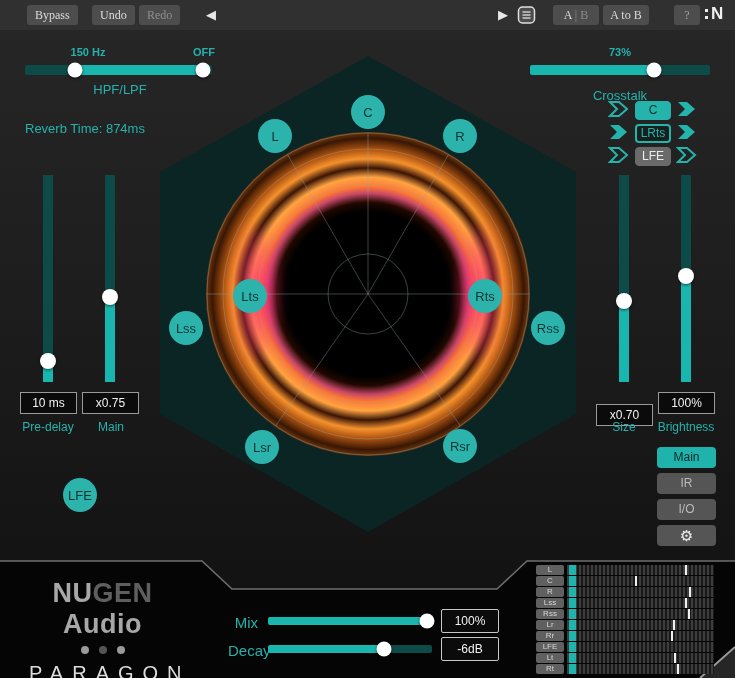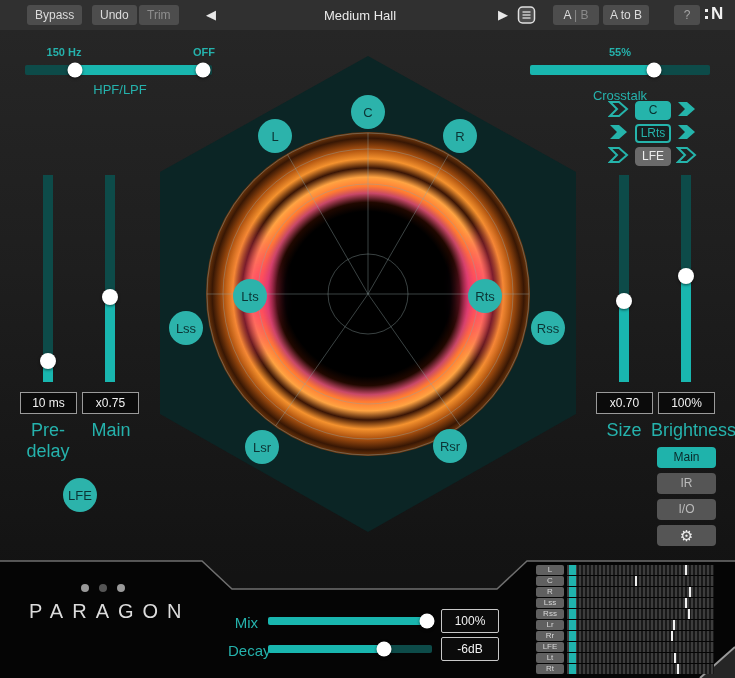--- a/index.html
+++ b/index.html
@@ -4,21 +4,21 @@
 <style>
   * { margin:0; padding:0; box-sizing:border-box; }
   html,body { width:735px; height:678px; overflow:hidden; background:#111; }
   body { font-family:"Liberation Sans", sans-serif; position:relative; }
   .app { position:absolute; inset:0; width:735px; height:678px;
          background:linear-gradient(180deg,#272727 0%,#1e1e1e 40%,#141414 80%,#101010 100%); }
 
   
   .topbar { position:absolute; left:0; top:0; width:735px; height:30px; background:#303030; }
   .tbtn { position:absolute; top:5px; height:20px; background:#4d4d4d; border:none; border-radius:3px;
-          color:#dcdcdc; font-size:12px; font-family:Liberation Sans, sans-serif; text-align:center; line-height:20px; padding:0 8px; }
+          color:#dcdcdc; font-size:12px; font-family:Liberation Serif, serif; text-align:center; line-height:20px; padding:0 8px; }
   .tbtn.dim { color:#8e8e8e; }
   #btn-bypass { left:27px; } #btn-undo { left:92px; } #btn-redo { left:139px; }
   .nav-arrow { position:absolute; top:7px; color:#e8e8e8; font-size:13px; background:none; border:none; }
   #nav-prev { left:206px; } #nav-next { left:498px; }
   .preset-title { position:absolute; left:280px; top:8px; width:160px; text-align:center; color:#eaeaea; font-size:13px; }
   .list-icon { position:absolute; left:517px; top:6px; }
   #btn-ab { left:553px; width:46px; padding:0; }
   #btn-ab .sep,#btn-ab .b { color:#8a8a8a; }
   #btn-atob { left:603px; width:46px; padding:0; }
   #btn-help { left:674px; width:26px; padding:0; color:#a5a5a5; }
@@ -43,21 +43,21 @@
 
   .vslider { position:absolute; width:10px; height:207px; top:175px; }
   .vslider .vtrack { width:100%; height:100%;
     background:linear-gradient(to bottom,#0d4b49 var(--p),#19b6af var(--p)); }
   .vslider .handle { left:50%; top:var(--p); width:16px; height:16px; }
   #sl-predelay { left:43px; --p:90%; } #sl-decay { left:105px; --p:59%; }
   #sl-size { left:619px; --p:61%; } #sl-brightness { left:681px; --p:49%; }
 
   .valbox { position:absolute; width:57px; height:22px; top:392px; background:#0b0b0b;
             border:1px solid #9a9a9a; color:#f2f2f2; font-size:12px; text-align:center; line-height:20px; }
-  .vlabel { position:absolute; top:420px; width:70px; text-align:center; font-size:18px; }
+  .vlabel { position:absolute; top:420px; width:70px; text-align:center; font-size:12px; }
 
   
   .hexwrap { position:absolute; inset:0; }
   .viz { position:absolute; left:206px; top:132px; width:324px; height:324px; border-radius:50%;
     background:
       radial-gradient(circle,
         #000 0%, #000 36%, #200800 40%, #c84868 44%, #ff7a32 47%, #ffa342 51%,
         #3a1505 55%, #f5922e 59%, #b05410 63%, #381704 68%, #a05210 73%,
         #281002 79%, #0e0500 87%, rgba(0,0,0,0) 94%);
   }
@@ -113,23 +113,22 @@
   .meter-peak { position:absolute; top:0; width:2px; height:10px; background:#f0f0f0; }
 </style>
 </head>
 <body>
 
 <div class="app">
 
   <div class="topbar">
     <button class="tbtn" id="btn-bypass">Bypass</button>
     <button class="tbtn" id="btn-undo">Undo</button>
-    <button class="tbtn dim" id="btn-redo">Trim</button>
+    <button class="tbtn dim" id="btn-redo">Redo</button>
     <button class="nav-arrow" id="nav-prev">◀</button>
-    <div class="preset-title">Medium Hall</div>
     <button class="nav-arrow" id="nav-next">▶</button>
     <span class="list-icon">
       <svg width="19" height="18" viewBox="0 0 19 18">
         <rect x="1.5" y="1" width="16" height="16" rx="4" fill="#4d4d4d" stroke="#e0e0e0" stroke-width="1.5"></rect>
         <line x1="5.5" y1="6" x2="13.5" y2="6" stroke="#e0e0e0" stroke-width="1.3"></line>
         <line x1="5.5" y1="9" x2="13.5" y2="9" stroke="#e0e0e0" stroke-width="1.3"></line>
         <line x1="5.5" y1="12" x2="13.5" y2="12" stroke="#e0e0e0" stroke-width="1.3"></line>
       </svg>
     </span>
     <button class="tbtn" id="btn-ab"><span class="a">A</span> <span class="sep">|</span> <span class="b">B</span></button>
@@ -169,46 +168,47 @@
     </svg>
 
     <div class="chan" style="left:368px;top:112px;">C</div>
     <div class="chan" style="left:275px;top:136px;">L</div>
     <div class="chan" style="left:460px;top:136px;">R</div>
     <div class="chan" style="left:250px;top:296px;">Lts</div>
     <div class="chan" style="left:485px;top:296px;">Rts</div>
     <div class="chan" style="left:186px;top:328px;">Lss</div>
     <div class="chan" style="left:548px;top:328px;">Rss</div>
     <div class="chan" style="left:262px;top:447px;">Lsr</div>
-    <div class="chan" style="left:450px;top:446px;">Rsr</div>
+    <div class="chan" style="left:460px;top:446px;">Rsr</div>
     <div class="chan" style="left:80px;top:495px;">LFE</div>
   </div>
 
-  <div class="slider-val-label teal" style="left:36px;top:46px;width:56px;">150 Hz</div>
+  <div class="slider-val-label teal" style="left:60px;top:46px;width:56px;">150 Hz</div>
   <div class="slider-val-label teal" style="left:189px;top:46px;width:30px;">OFF</div>
   <div class="hslider" id="hpf-track">
     <span class="handle" style="left:26.7%;"></span>
     <span class="handle" style="left:95%;"></span>
   </div>
   <div class="slider-caption teal" style="left:75px;top:82px;width:90px;">HPF/LPF</div>
+  <div class="slider-caption teal" style="left:25px;top:121px;width:180px;text-align:left;">Reverb Time: 874ms</div>
 
   <div class="vslider" id="sl-predelay">
     <div class="vtrack"></div>
     <span class="handle" style="transform:translate(-50%,-50%);"></span>
   </div>
   <div class="vslider" id="sl-decay">
     <div class="vtrack"></div>
     <span class="handle" style="transform:translate(-50%,-50%);"></span>
   </div>
   <div class="valbox" style="left:20px;">10 ms</div>
   <div class="valbox" style="left:82px;">x0.75</div>
   <div class="vlabel teal" style="left:13px;">Pre-delay</div>
   <div class="vlabel teal" style="left:76px;">Main</div>
 
-  <div class="slider-val-label teal" style="left:600px;top:46px;width:40px;">55%</div>
+  <div class="slider-val-label teal" style="left:600px;top:46px;width:40px;">73%</div>
   <div class="hslider" id="crosstalk-track">
     <span class="handle" style="left:69%;"></span>
   </div>
   <div class="slider-caption teal" style="left:575px;top:88px;width:90px;">Crosstalk</div>
 
   <div class="route-rows" id="route-rows">
       <div class="route-row">
         <span><svg width="22" height="18" viewBox="0 0 22 18">
             <path d="M2,2 H11 L19,9 L11,16 H2 L9,9 Z" fill="none" stroke="#25b4ab" stroke-width="2"></path>
           </svg></span>
@@ -238,38 +238,39 @@
     </div>
 
   <div class="vslider" id="sl-size">
     <div class="vtrack"></div>
     <span class="handle" style="transform:translate(-50%,-50%);"></span>
   </div>
   <div class="vslider" id="sl-brightness">
     <div class="vtrack"></div>
     <span class="handle" style="transform:translate(-50%,-50%);"></span>
   </div>
-  <div class="valbox" style="left:596px;">x0.70</div>
+  <div class="valbox" style="left:596px;margin-top:12px;">x0.70</div>
   <div class="valbox" style="left:658px;">100%</div>
   <div class="vlabel teal" style="left:589px;">Size</div>
   <div class="vlabel teal" style="left:651px;">Brightness</div>
 
   <button class="view-btn" id="btn-main">Main</button>
   <button class="view-btn" id="btn-ir">IR</button>
   <button class="view-btn" id="btn-io">I/O</button>
   <button class="view-btn" id="btn-gear">⚙</button>
 
   <svg class="footer-svg" width="735" height="123" viewBox="0 0 735 123">
     <path d="M0,6 H202 L232,34 H497 L527,6 H735 V123 H0 Z" fill="#050505"></path>
     <path d="M0,6 H202 L232,34 H497 L527,6 H735" fill="none" stroke="#6f6f6f" stroke-width="1.5"></path>
     <path d="M735,92 L700,123 H735 Z" fill="#262626"></path>
     <line x1="700" y1="123" x2="735" y2="92" stroke="#9a9a9a" stroke-width="2"></line>
   </svg>
 
   <div class="brand">
+    <div class="line1"><span>NU</span><span class="gen">GEN</span><span> Audio</span></div>
     <div class="dots">
         <i></i>
         <i></i>
         <i></i>
       </div>
     <div class="product">PARAGON</div>
   </div>
 
   <div class="mixtrim-label teal" style="left:228px;top:614px;">Mix</div>
   <div class="hslider" id="mix-track">

